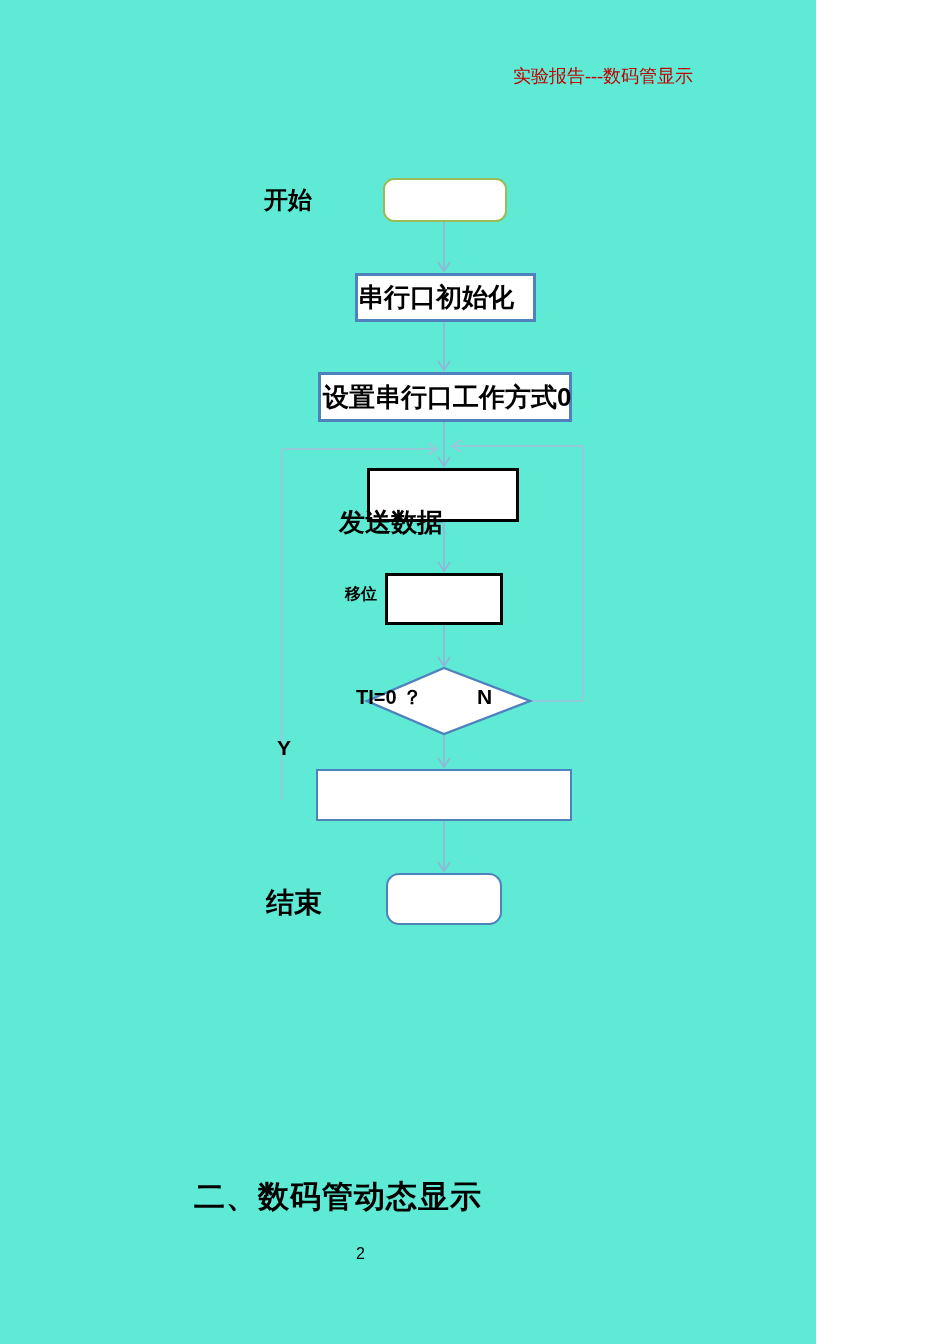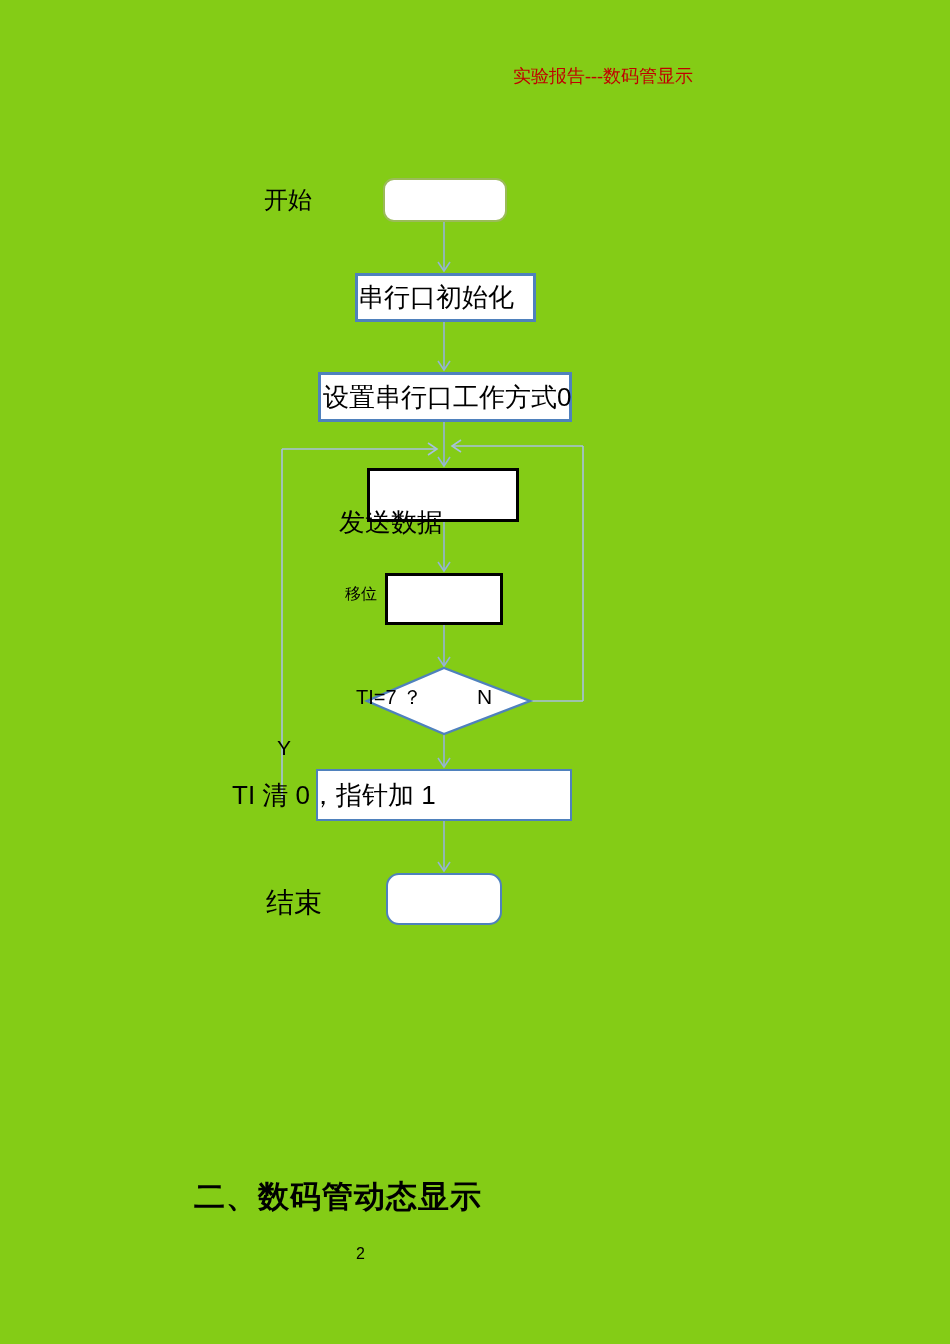--- a/index.html
+++ b/index.html
@@ -1,38 +1,38 @@
 <!DOCTYPE html>
 <html><head>
 <meta charset="utf-8">
 <style>
   html,body{margin:0;padding:0;background:#ffffff;}
   .page{
-    position:relative;width:950px;height:1344px;background:#84cc16;overflow:hidden;
+    position:relative;width:816px;height:1344px;background:#5eead4;overflow:hidden;
     font-family:"Liberation Sans", sans-serif;color:#000;
   }
   .abs{position:absolute;}
   
   .doc-header{
     left:513px;top:65px;font-size:18px;line-height:22px;color:#c00000;
     font-family:"Liberation Serif", serif;
   }
   
   .fc-svg{left:0;top:0;width:950px;height:1000px;z-index:1;pointer-events:none;}
   
   .shape{position:absolute;background:#ffffff;box-sizing:border-box;z-index:2;}
   .start-shape{left:383px;top:178px;width:124px;height:44px;border:2px solid #9bbb59;border-radius:11px;}
   .init-box{left:355px;top:273px;width:181px;height:49px;border:3px solid #4f81bd;}
   .mode-box{left:318px;top:372px;width:254px;height:50px;border:3px solid #4f81bd;}
   .send-box{left:367px;top:468px;width:152px;height:54px;border:3px solid #000000;}
   .shift-box{left:385px;top:573px;width:118px;height:52px;border:3px solid #000000;}
   .clear-box{left:316px;top:769px;width:256px;height:52px;border:2px solid #4f81bd;}
   .end-shape{left:386px;top:873px;width:116px;height:52px;border:2px solid #4f81bd;border-radius:13px;}
   
-  .lbl{position:absolute;z-index:3;font-weight:400;white-space:nowrap;line-height:1.15;}
+  .lbl{position:absolute;z-index:3;font-weight:700;white-space:nowrap;line-height:1.15;}
   .lbl-start{left:264px;top:186px;font-size:24px;}
   .lbl-init{left:358px;top:283px;font-size:26px;}
   .lbl-mode{left:323px;top:383px;font-size:26px;}
   .lbl-send{left:339px;top:481px;font-size:26px;margin-top:27px;}
   .lbl-shift{left:345px;top:585px;font-size:16px;}
   .lbl-decision{left:356px;top:686px;font-size:20px;}
   .lbl-n{left:477px;top:685px;font-size:21px;}
   .lbl-y{left:277px;top:736px;font-size:21px;}
   .lbl-clear{left:232px;top:781px;font-size:26px;}
   .lbl-end{left:266px;top:887px;font-size:28px;}
@@ -88,22 +88,21 @@
   <div class="shape send-box"></div>
   <div class="shape shift-box"></div>
   <div class="shape clear-box"></div>
   <div class="shape end-shape"></div>
 
   <div class="lbl lbl-start">开始</div>
   <div class="lbl lbl-init">串行口初始化</div>
   <div class="lbl lbl-mode">设置串行口工作方式0</div>
   <div class="lbl lbl-send">发送数据</div>
   <div class="lbl lbl-shift">移位</div>
-  <div class="lbl lbl-decision">TI=7 ？</div>
+  <div class="lbl lbl-decision">TI=0 ？</div>
   <div class="lbl lbl-n">N</div>
   <div class="lbl lbl-y">Y</div>
-  <div class="lbl lbl-clear">TI 清 0，指针加 1</div>
   <div class="lbl lbl-end">结束</div>
 
   <div class="abs section-heading">二、数码管动态显示</div>
   <div class="abs page-number">2</div>
 
 </div>
 
 </body></html>

